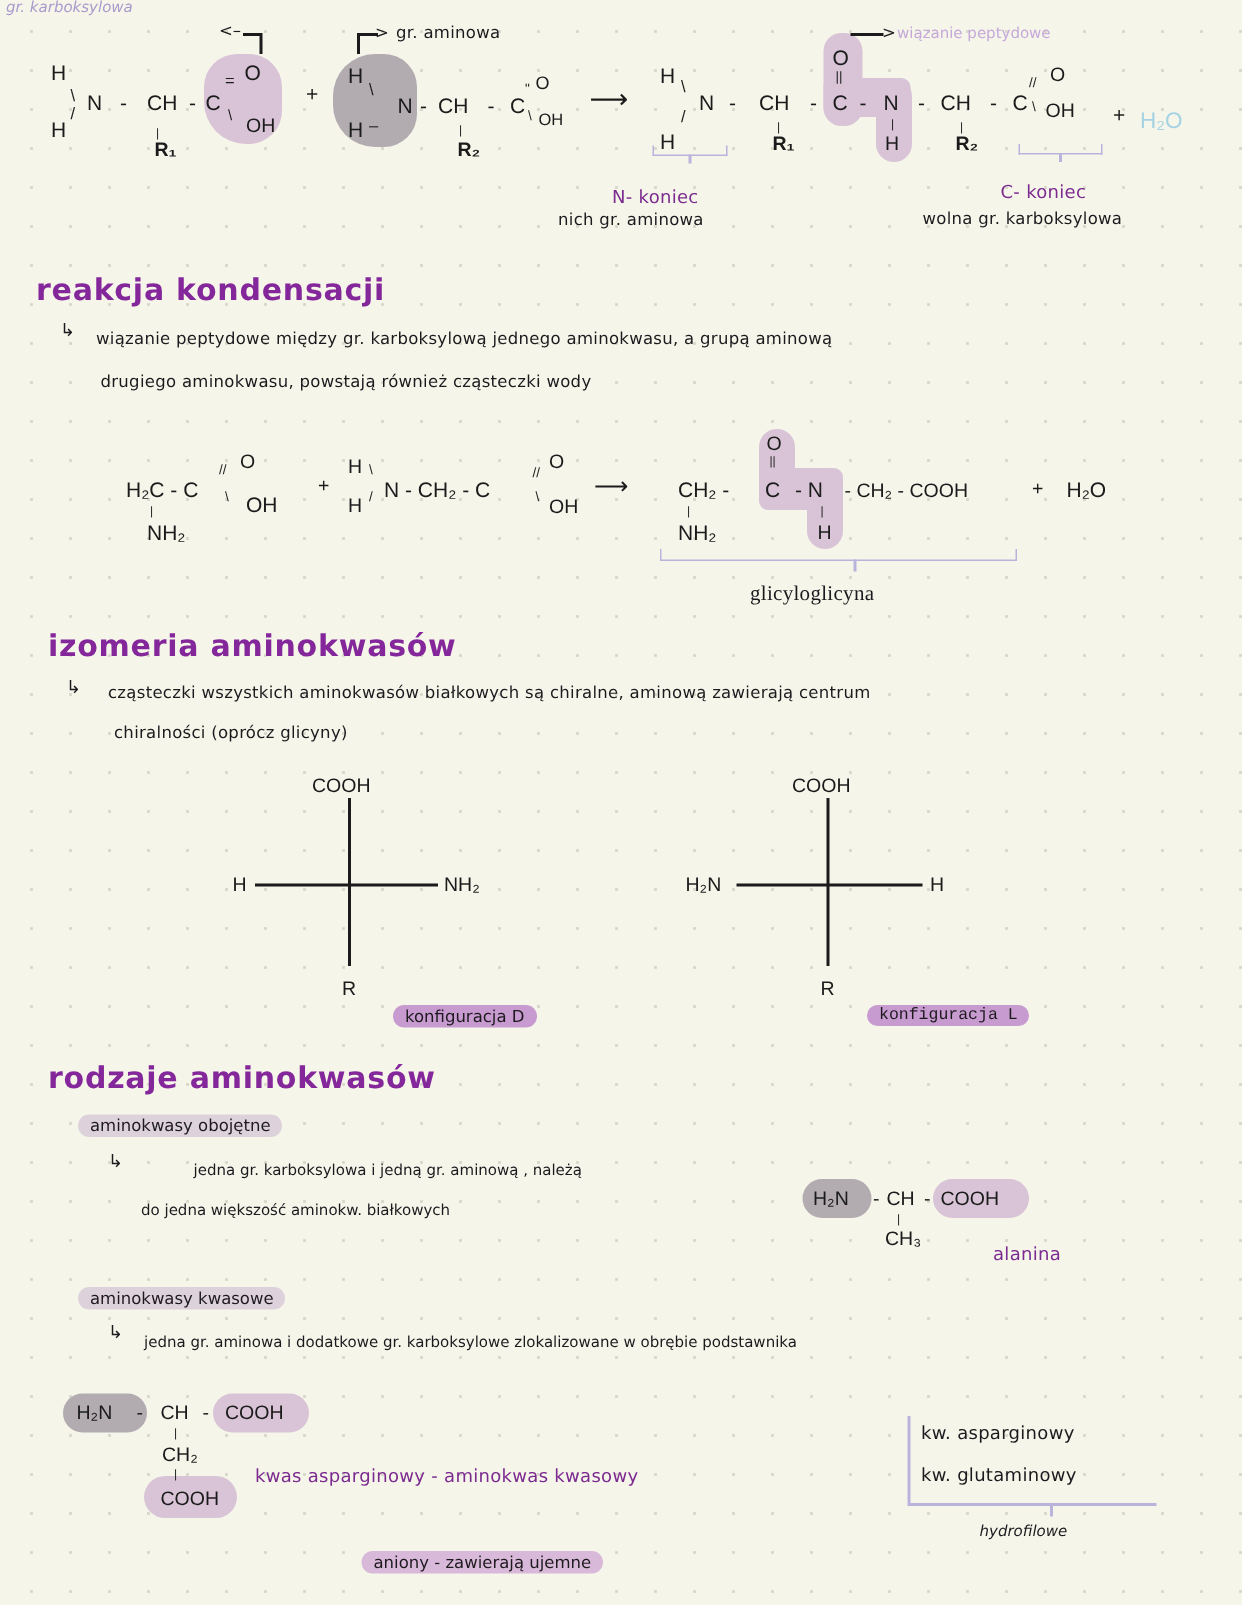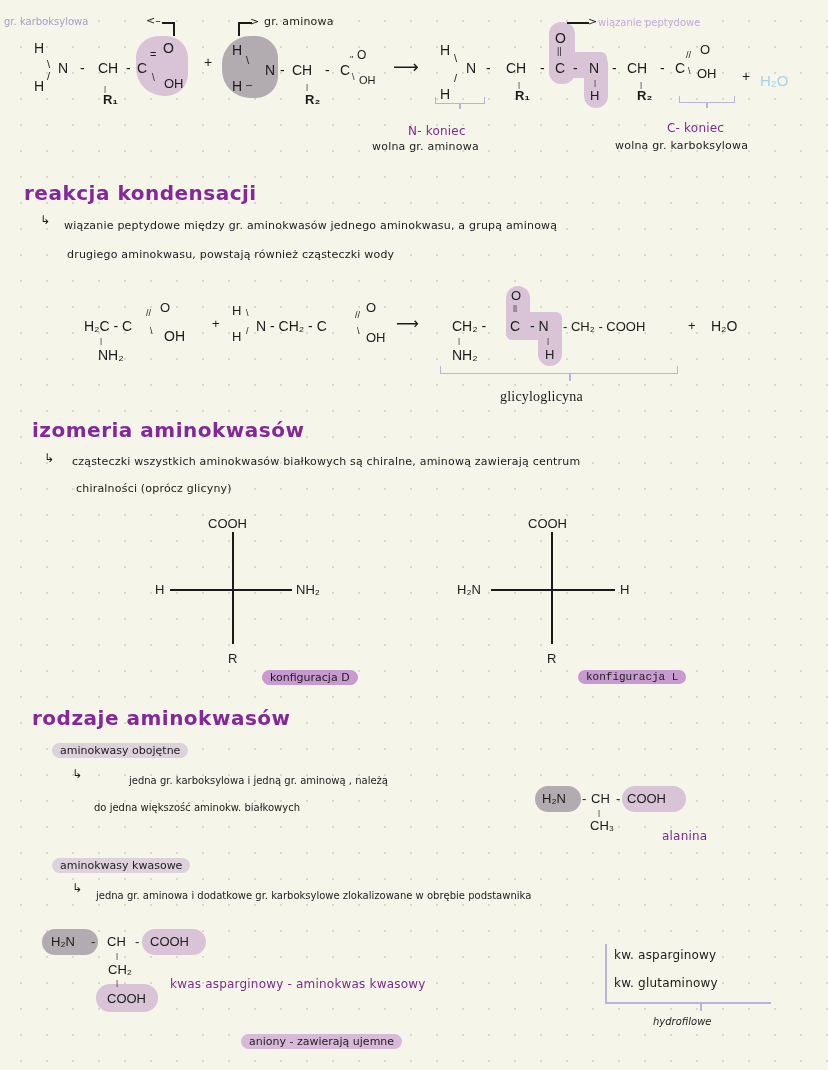--- a/index.html
+++ b/index.html
@@ -30,21 +30,21 @@
     .line{position:absolute;background:#1b1b1b;}
     .bracket{position:absolute;border:1.5px solid #b9b4dc;border-top:none;}
     .bracket-stem{position:absolute;width:1.5px;background:#b9b4dc;}
     .arrow-sym{font-family:"DejaVu Sans",sans-serif;}
   </style>
 </head>
 <body>
 
 <div>
 
-  <span class="abs hw-s lav" style="left:4px;top:16px;">gr. karboksylowa</span>
+  <span class="abs hw-s lav" style="left:4px;top:0;font-style:italic;">gr. karboksylowa</span>
   <span class="abs" style="left:146px;top:14px;font-size:11px;color:#1b1b1b;">&lt;–</span>
   <div class="line" style="left:162px;top:22px;width:12px;height:1.5px;"></div>
   <div class="line" style="left:173px;top:22px;width:1.5px;height:14px;"></div>
 
   <div class="line" style="left:238px;top:22px;width:1.5px;height:14px;"></div>
   <div class="line" style="left:238px;top:22px;width:14px;height:1.5px;"></div>
   <span class="abs" style="left:250px;top:15px;font-size:11px;">&gt;</span>
   <span class="abs hw" style="left:264px;top:15px;">gr. aminowa</span>
 
   <div class="hl-pill hl-purple" style="left:136px;top:36px;width:52px;height:60px;border-radius:22px 22px 22px 28px;"></div>
@@ -123,29 +123,29 @@
   <span class="abs chem-s" style="left:697px;top:66px;">OH</span>
   <span class="abs chem" style="left:742px;top:68px;">+</span>
   <span class="abs chem blue" style="left:760px;top:72px;font-size:15px;">H₂O</span>
 
   <div class="bracket" style="left:435px;top:97px;width:48px;height:6px;"></div>
   <div class="bracket-stem" style="left:459px;top:103px;height:6px;"></div>
   <div class="bracket" style="left:679px;top:96px;width:54px;height:6px;"></div>
   <div class="bracket-stem" style="left:706px;top:102px;height:6px;"></div>
 
   <span class="abs hw purple" style="left:408px;top:124px;font-size:12px;">N- koniec</span>
-  <span class="abs hw" style="left:372px;top:140px;">wolna gr. aminowa</span>
+  <span class="abs hw" style="left:372px;top:140px;">nich gr. aminowa</span>
   <span class="abs hw purple" style="left:667px;top:121px;font-size:12px;">C- koniec</span>
   <span class="abs hw" style="left:615px;top:139px;">wolna gr. karboksylowa</span>
 </div>
 
 <div>
   <span class="abs heading" style="left:24px;top:181px;">reakcja kondensacji</span>
   <span class="abs hw" style="left:40px;top:213px;font-size:12px;">↳</span>
-  <span class="abs hw" style="left:64px;top:219px;">wiązanie peptydowe między gr. aminokwasów jednego aminokwasu, a grupą aminową</span>
+  <span class="abs hw" style="left:64px;top:219px;">wiązanie peptydowe między gr. karboksylową jednego aminokwasu, a grupą aminową</span>
   <span class="abs hw" style="left:67px;top:248px;">drugiego aminokwasu, powstają również cząsteczki wody</span>
 
   <span class="abs chem" style="left:84px;top:318px;">H₂C - C</span>
   <span class="abs chem-s" style="left:146px;top:308px;font-size:9px;">//</span>
   <span class="abs chem-s" style="left:160px;top:300px;">O</span>
   <span class="abs chem-s" style="left:150px;top:326px;font-size:9px;">\</span>
   <span class="abs chem" style="left:164px;top:328px;">OH</span>
   <span class="abs chem-s" style="left:100px;top:336px;font-size:8px;">|</span>
   <span class="abs chem" style="left:98px;top:347px;">NH₂</span>
 

